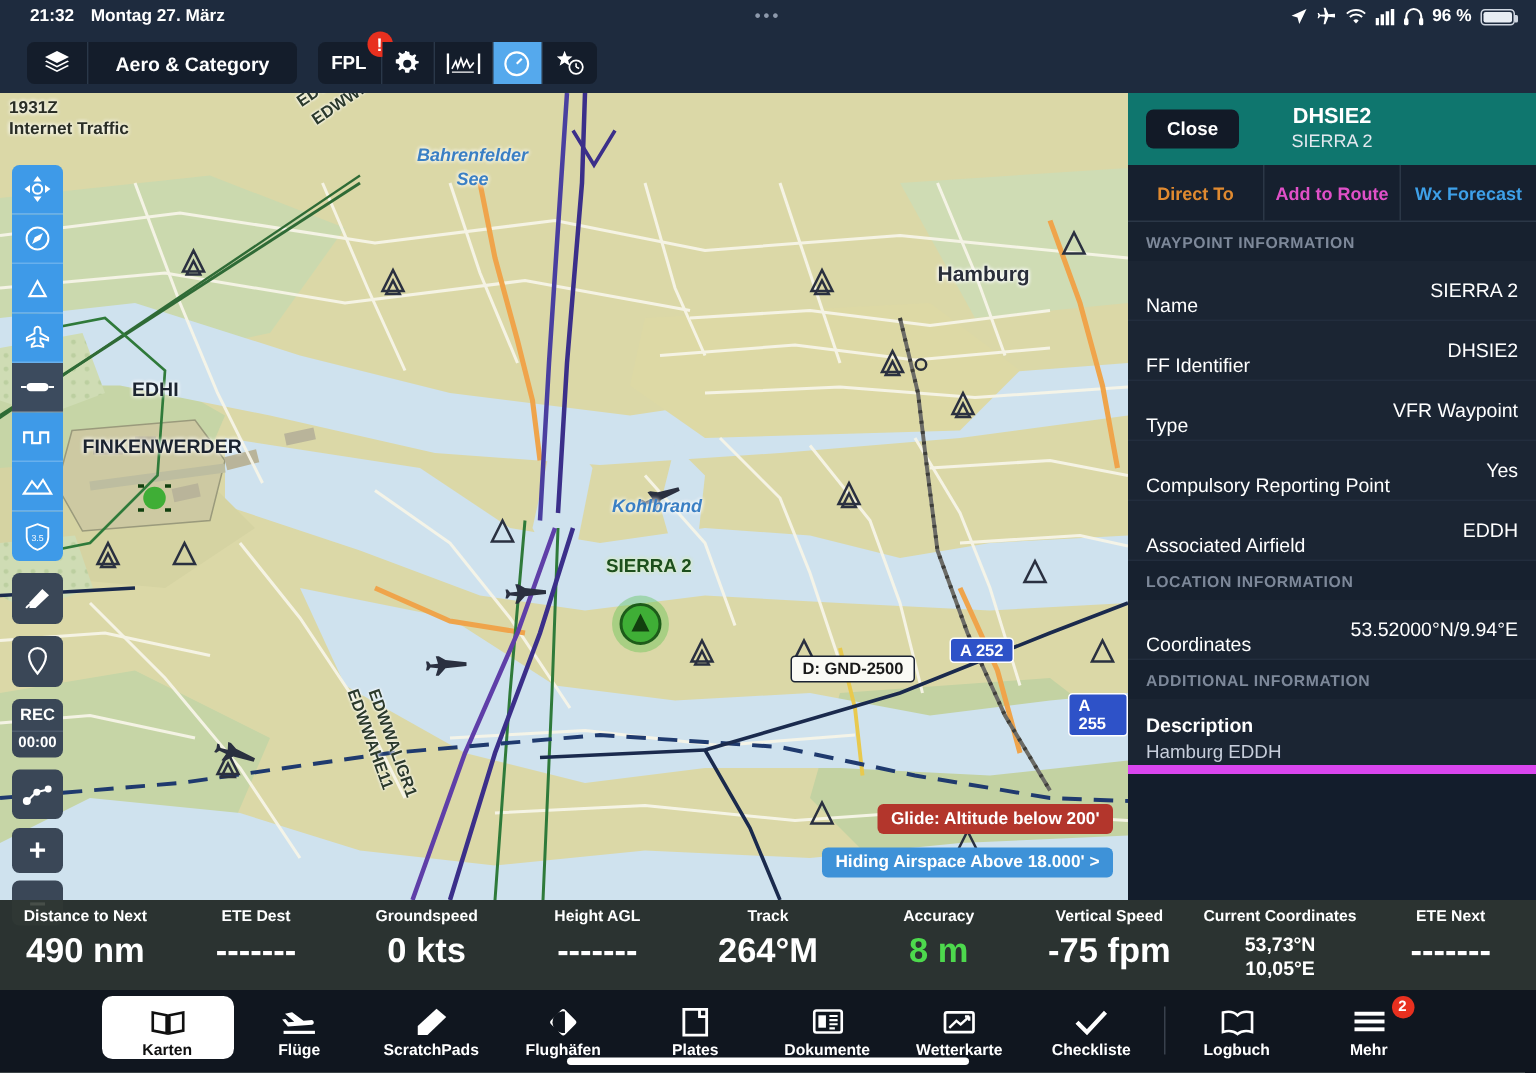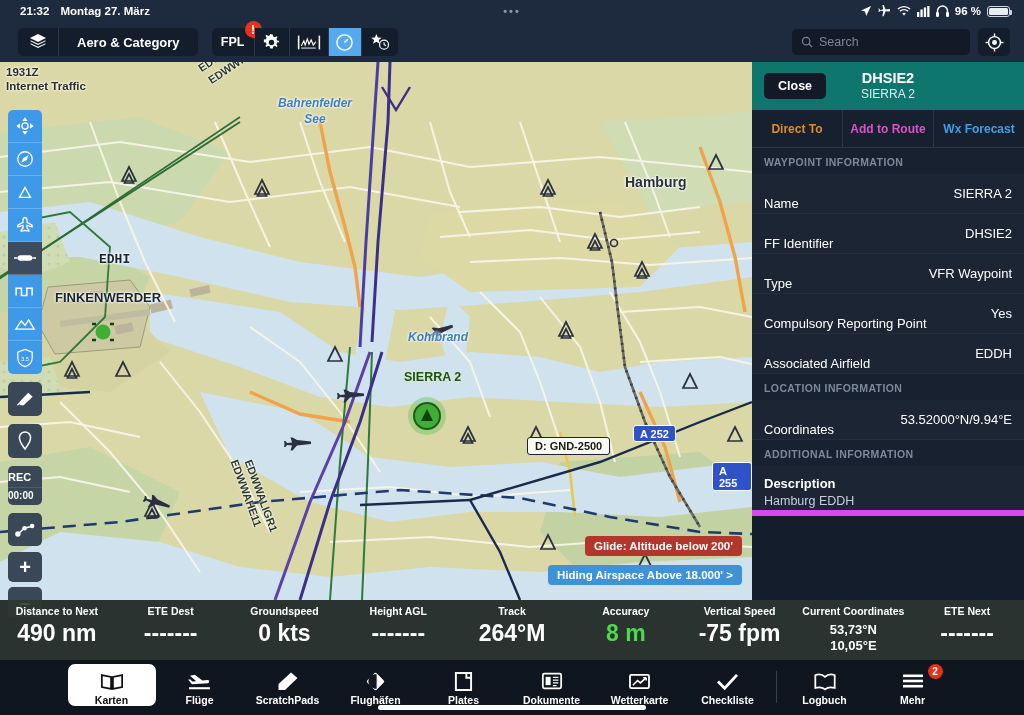--- a/index.html
+++ b/index.html
@@ -107,21 +107,21 @@
   }
   .rail-btn:last-child { border-bottom: none; }
   .rail-btn.dark { background: #3c4b5e; }
   .rail-gap { height: 8px; }
   .rail-dark {
     width: 34px; background: #3a4757; border-radius: 5px;
     display: flex; align-items: center; justify-content: center;
   }
   .rail-rec {
     width: 34px; background: #3a4757; border-radius: 5px; overflow: hidden;
-    color: #fff; 
+    color: #fff; text-align: center;
   }
   .rail-rec .r1 { font-size: 11px; font-weight: bold; padding: 5px 0 4px; }
   .rail-rec .r2 { font-size: 10px; font-weight: bold; padding: 2px 0 4px; border-top: 1px solid #4d5b6c; }
 
   
   .banner {
     position: absolute; font-size: 11.5px; font-weight: bold; color: #fff;
     border-radius: 4px; padding: 4px 9px; white-space: nowrap;
   }
   .banner-red { background: #b3362c; right: 10px; top: 474px; }
@@ -285,36 +285,20 @@
           <circle cx="10" cy="10" r="8" stroke="#fff" stroke-width="1.5" fill="none"></circle>
           <path d="M10 10 L13.5 6.5" stroke="#fff" stroke-width="1.5" fill="none"></path>
         </svg>
       </div>
       <div class="tb-sep"></div>
       <div class="tb-btn tb-star">
         <svg width="22" height="18" viewBox="0 0 24 20">
           <path d="M8 1 L9.6 5 L13.8 5.2 L10.6 7.9 L11.7 12 L8 9.6 L4.3 12 L5.4 7.9 L2.2 5.2 L6.4 5 Z" fill="#fff"></path>
           <circle cx="16.5" cy="13" r="5" stroke="#fff" stroke-width="1.3" fill="none"></circle>
           <path d="M16.5 13 L16.5 10.2 M16.5 13 L18.8 14" stroke="#fff" stroke-width="1.2" fill="none"></path>
-        </svg>
-      </div>
-    </div>
-    <div class="search-wrap">
-      <div class="search-box">
-        <svg width="12" height="12" viewBox="0 0 14 14">
-          <circle cx="6" cy="6" r="4.3" stroke="#7c8698" stroke-width="1.4" fill="none"></circle>
-          <path d="M9.3 9.3 L13 13" stroke="#7c8698" stroke-width="1.4"></path>
-        </svg>
-        <span>Search</span>
-      </div>
-      <div class="loc-btn">
-        <svg width="19" height="19" viewBox="0 0 20 20">
-          <circle cx="10" cy="10" r="6.2" stroke="#fff" stroke-width="1.5" fill="none"></circle>
-          <circle cx="10" cy="10" r="2.6" fill="#fff"></circle>
-          <path d="M10 0.6 V3.4 M10 16.6 V19.4 M0.6 10 H3.4 M16.6 10 H19.4" stroke="#fff" stroke-width="1.5"></path>
         </svg>
       </div>
     </div>
   </div>
 
   <div class="map">
     <svg width="752" height="538" viewBox="0 0 752 538">
       <defs>
         <pattern id="forest" width="9" height="9" patternUnits="userSpaceOnUse">
           <rect width="9" height="9" fill="#cfdcb4"></rect>
@@ -448,21 +432,21 @@
         <path d="M156 437 l14 1.5 l0 2.5 l-14 1.5 l-4.5 5 l-2 0 l1.5-5 l-5-.5 l-1.5 2 l-1.5 0 l.6-3 l-.6-3 l1.5 0 l1.5 2 l5-.5 l-1.5-5 l2 0 Z" transform="rotate(20 156 441)"></path>
       </g>
     </svg>
 
     <div class="time-overlay">
       <div>1931Z</div>
       <div>Internet Traffic</div>
     </div>
 
     <div class="map-label lbl-city" style="left:625px; top:112px;">Hamburg</div>
-    <div class="map-label lbl-apt" style="left:99px; top:190px;font-family:Liberation Mono, monospace;">EDHI</div>
+    <div class="map-label lbl-apt" style="left:88px; top:190px;">EDHI</div>
     <div class="map-label lbl-apt" style="left:55px; top:228px;">FINKENWERDER</div>
     <div class="map-label lbl-water" style="left:272px; top:33px; width:86px; text-align:center; white-space:normal; line-height:16px;">Bahrenfelder See</div>
     <div class="map-label lbl-water" style="left:408px; top:268px;">Kohlbrand</div>
     <div class="map-label lbl-sierra" style="left:404px; top:308px;">SIERRA 2</div>
 
     <div class="map-label lbl-awy" style="left:196px; top:2px; transform:rotate(-34deg); transform-origin:left top;">EDWW</div>
     <div class="map-label lbl-awy" style="left:206px; top:14px; transform:rotate(-34deg); transform-origin:left top;">EDWWHA</div>
     <div class="map-label lbl-awy" style="left:240px; top:396px; transform:rotate(70deg); transform-origin:left top;">EDWWAHE11</div>
     <div class="map-label lbl-awy" style="left:254px; top:396px; transform:rotate(70deg); transform-origin:left top;">EDWWALIGR1</div>
 

